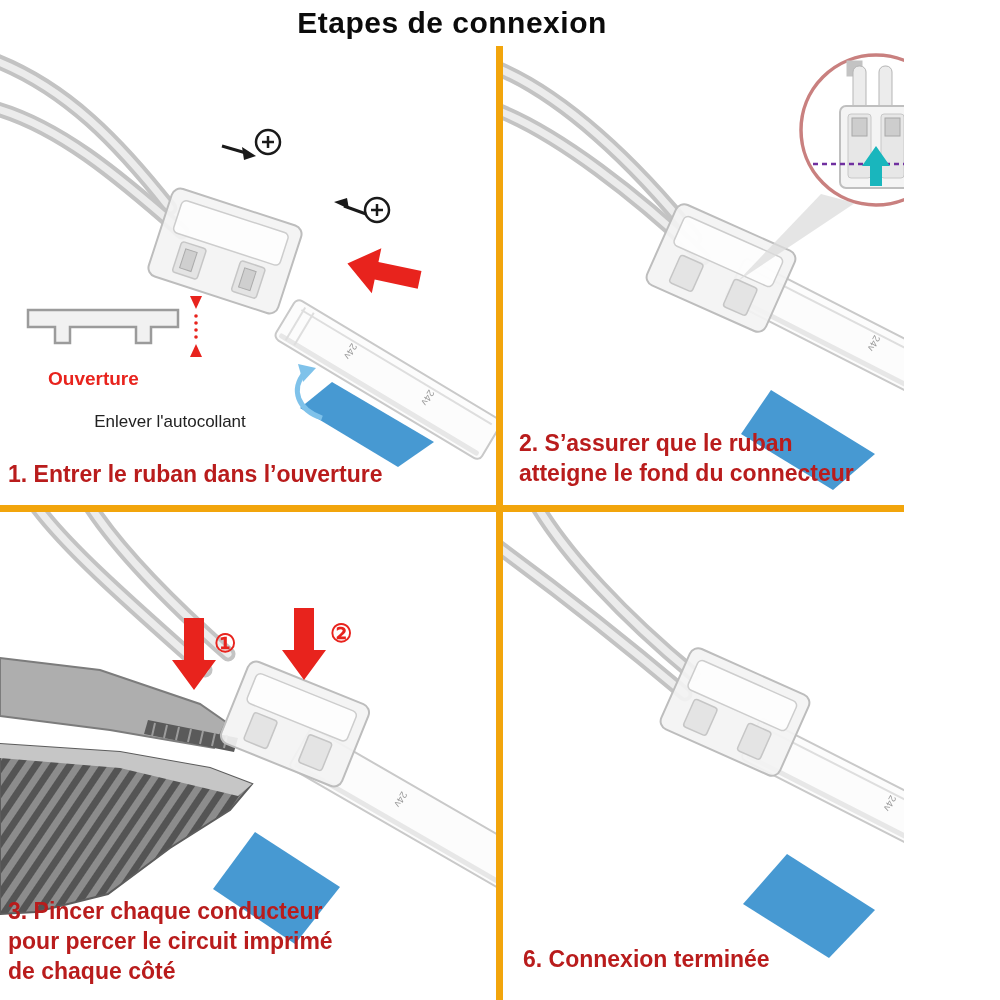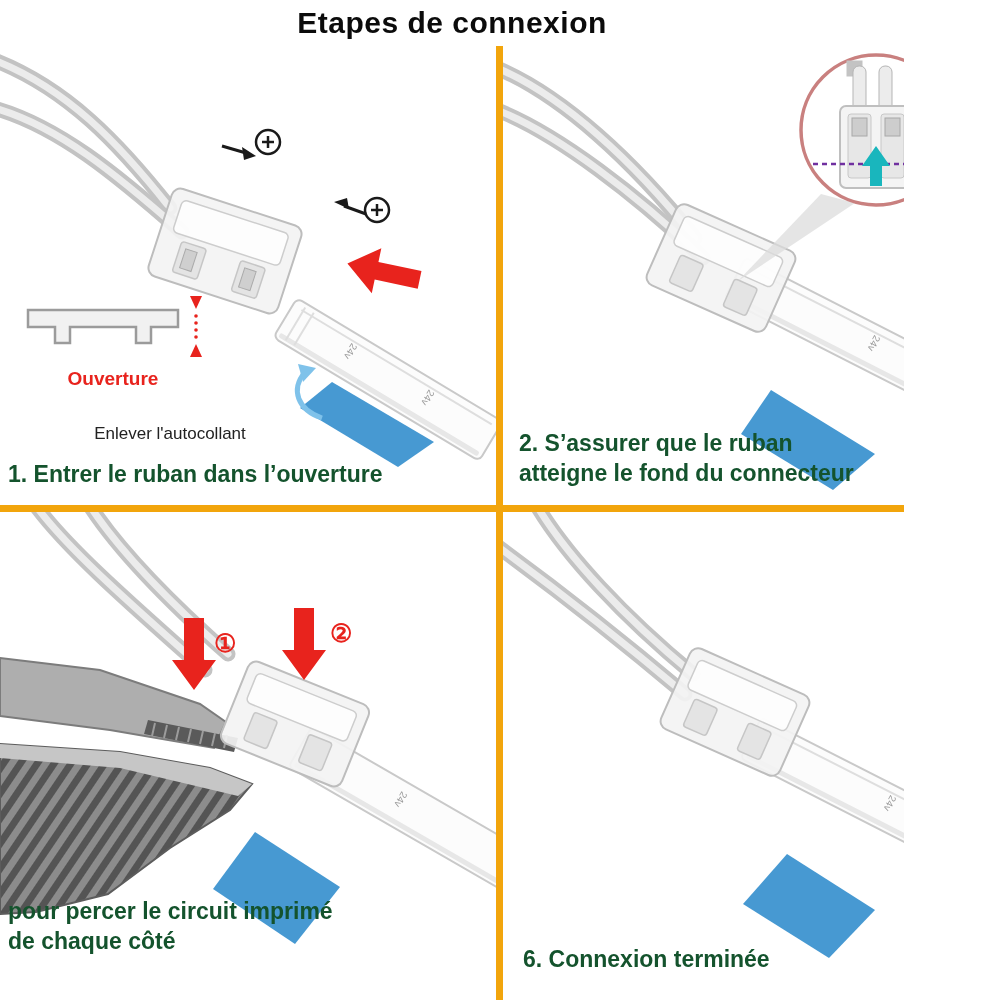--- a/index.html
+++ b/index.html
@@ -15,21 +15,21 @@
   .div{position:absolute;background:var(--divider,#F2A50C)}
   .div-v{left:496px;top:46px;width:7px;height:954px}
   .div-h{left:0;top:505px;width:1000px;height:7px}
   .panel{position:absolute;overflow:hidden}
   .p1{left:0;top:46px;width:496px;height:459px}
   .p2{left:503px;top:46px;width:497px;height:459px}
   .p3{left:0;top:512px;width:496px;height:488px}
   .p4{left:503px;top:512px;width:497px;height:488px}
   .art{position:absolute;inset:0;width:100%;height:100%}
   .caption{position:absolute;font:bold 23px "Liberation Sans",sans-serif;
-           color:#14532d;line-height:30px;white-space:nowrap}
+           color:#b91c1c;line-height:30px;white-space:nowrap}
   .note{position:absolute;font:17px "Liberation Sans",sans-serif;color:#222;
         text-align:center;line-height:23px}
   .redLabel{position:absolute;font:bold 19px "Liberation Sans",sans-serif;
             color:var(--arrow-red,#E8231D)}
   
   .wireOuter{fill:none;stroke:#c3c3c3;stroke-width:15;stroke-linecap:round}
   .wireInner{fill:none;stroke:#ececec;stroke-width:7;stroke-linecap:round}
   .connBody{fill:rgba(243,243,243,.92);stroke:#bdbdbd;stroke-width:2}
   .connFlap{fill:rgba(255,255,255,.78);stroke:#cdcdcd;stroke-width:1.5}
   .connSlot{fill:#e4e4e4;stroke:#c6c6c6;stroke-width:1.5}
@@ -131,22 +131,22 @@
 
       <g>
         <polygon class="redFill" points="190,250 202,250 196,263"></polygon>
         <circle class="redFill" cx="196" cy="270" r="1.8"></circle>
         <circle class="redFill" cx="196" cy="277" r="1.8"></circle>
         <circle class="redFill" cx="196" cy="284" r="1.8"></circle>
         <circle class="redFill" cx="196" cy="291" r="1.8"></circle>
         <polygon class="redFill" points="190,311 202,311 196,298"></polygon>
       </g>
     </svg>
-    <div class="redLabel" style="top:322px;left:48px;width:130px;text-align:center">Ouverture</div>
-    <div class="note" style="top:376px;left:80px;width:180px">
+    <div class="redLabel" style="top:322px;left:48px;width:130px;text-align:left">Ouverture</div>
+    <div class="note" style="top:364px;left:80px;width:180px">
       <span style="display:block">Enlever l'autocollant</span>
     </div>
     <div class="caption" style="left:8px;bottom:16px">1. Entrer le ruban dans l’ouverture</div>
   </section>
 
   <section class="panel p2">
     <svg class="art" viewBox="0 0 497 459">
       <polygon class="tape" points="268,344 372,408 330,444 238,388"></polygon>
       <g transform="translate(232,232) rotate(27)">
         <rect class="strip" x="0" y="-23" width="290" height="46" rx="5"></rect>
@@ -227,20 +227,21 @@
       <g transform="translate(172,106)">
         <polygon class="redArrow" points="12,0 32,0 32,42 44,42 22,72 0,42 12,42"></polygon>
       </g>
       <g transform="translate(282,96)">
         <polygon class="redArrow" points="12,0 32,0 32,42 44,42 22,72 0,42 12,42"></polygon>
       </g>
       <text class="marker" x="214" y="140">①</text>
       <text class="marker" x="330" y="130">②</text>
     </svg>
     <div class="caption" style="left:8px;top:384px">
+      <span style="display:block">3. Pincer chaque conducteur</span>
       <span style="display:block">pour percer le circuit imprimé</span>
       <span style="display:block">de chaque côté</span>
     </div>
   </section>
 
   <section class="panel p4">
     <svg class="art" viewBox="0 0 497 488">
       <polygon class="tape" points="284,342 372,398 326,446 240,392"></polygon>
       <g transform="translate(248,226) rotate(27)">
         <rect class="strip" x="0" y="-23" width="285" height="46" rx="5"></rect>

